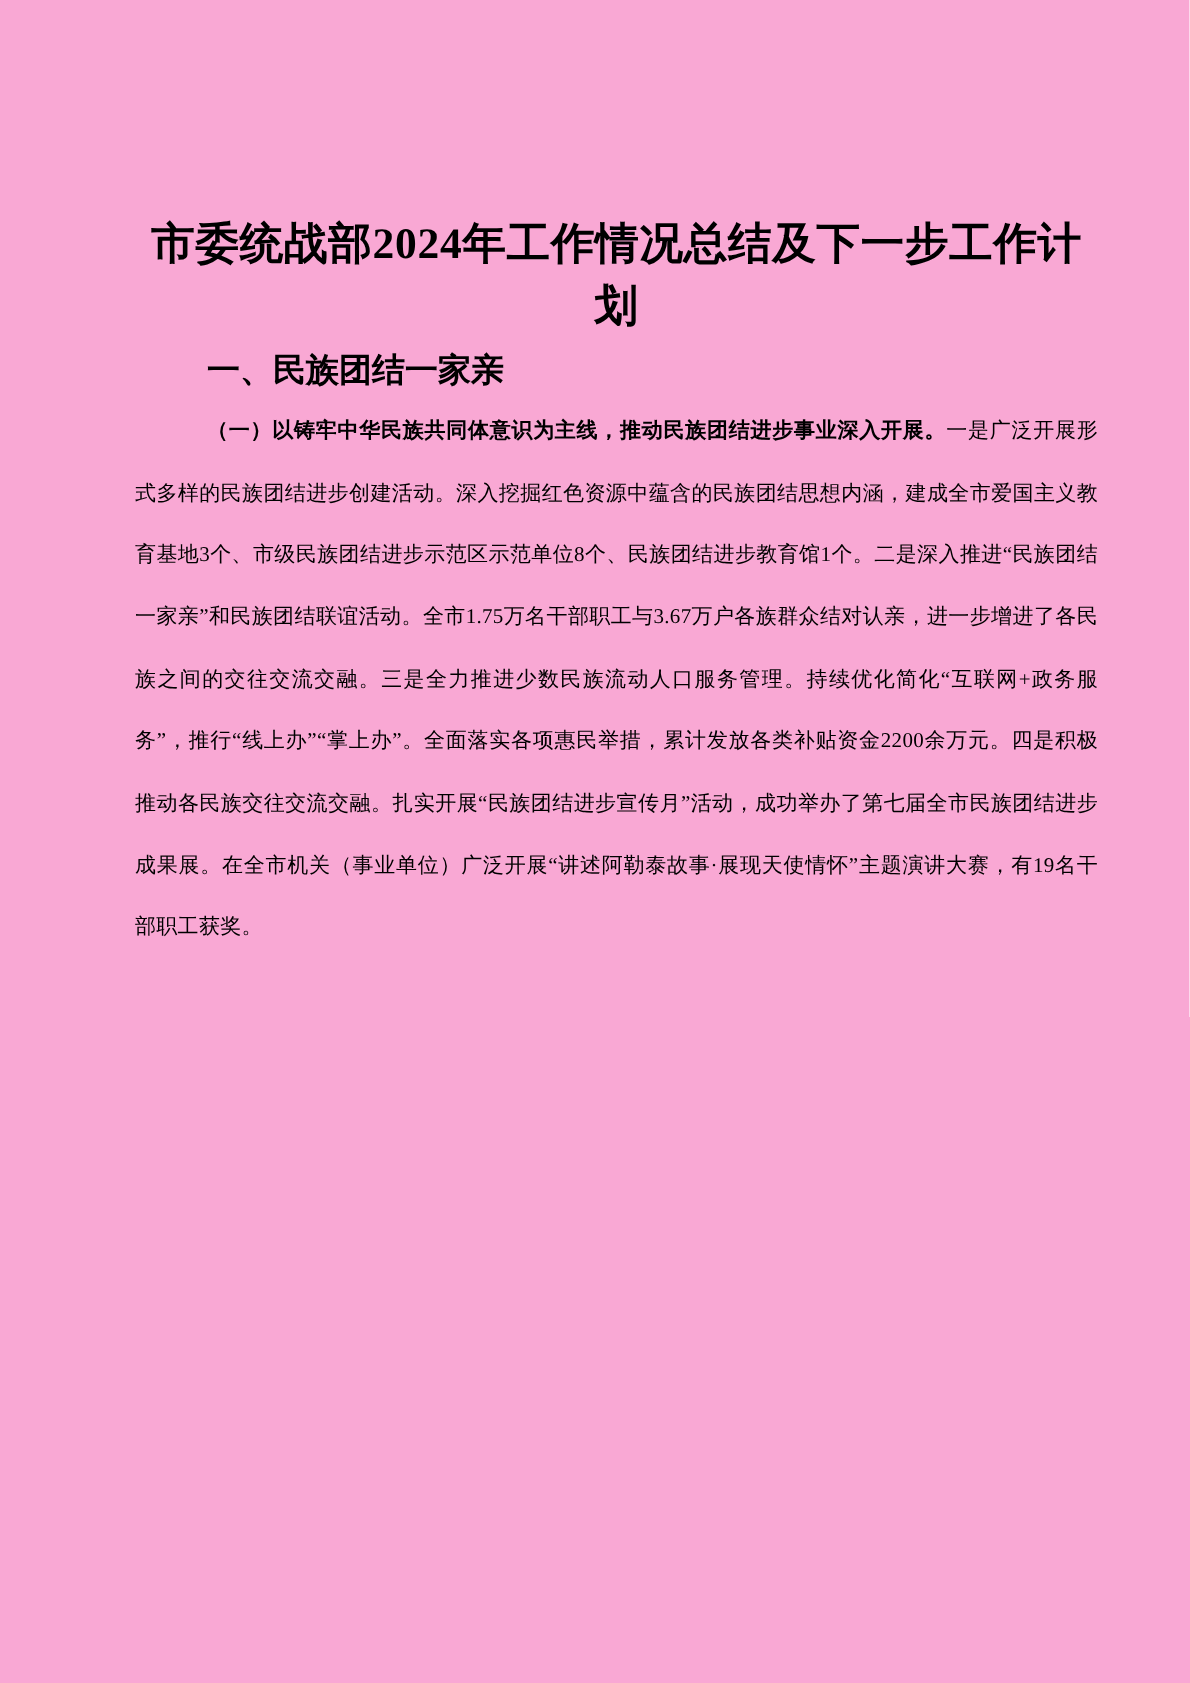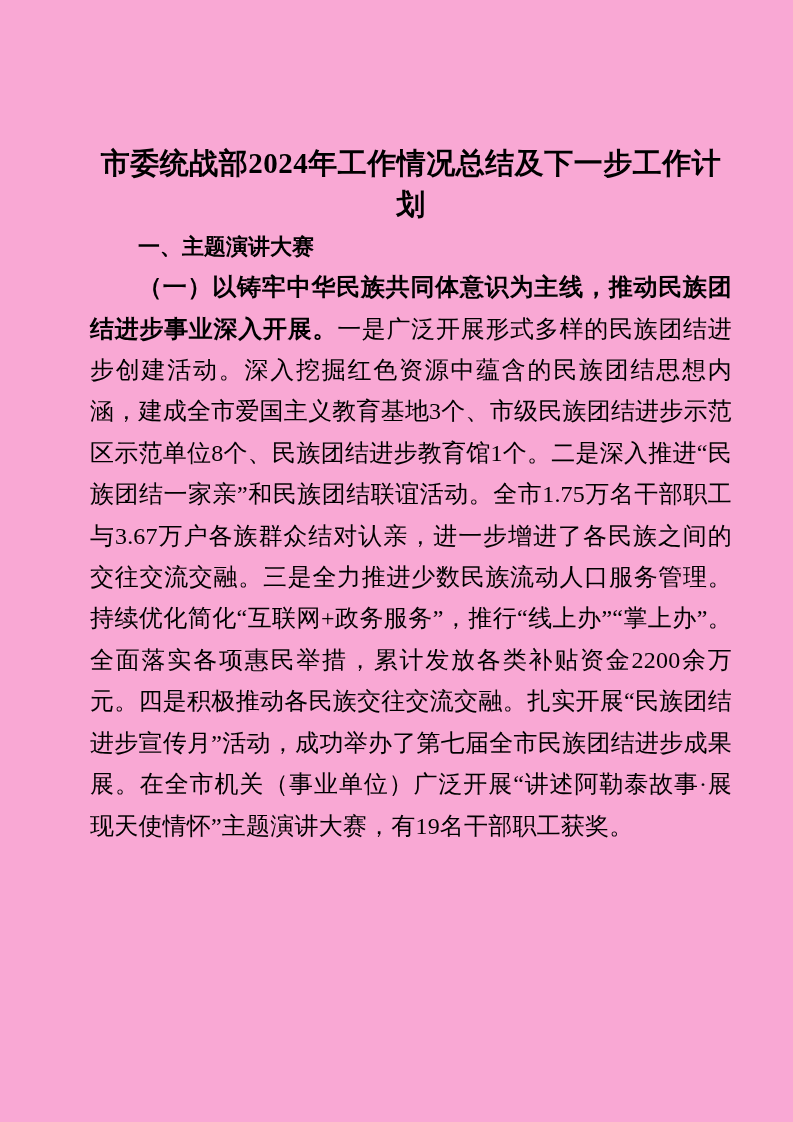--- a/index.html
+++ b/index.html
@@ -30,34 +30,34 @@
     font-family: "Liberation Sans", "DejaVu Sans", sans-serif;
     font-size: 22px;
     font-weight: bold;
     line-height: 41.4px;
     margin: 0;
     text-indent: 48px;
     white-space: nowrap;
   }
   .para {
     font-family: "Liberation Serif", "DejaVu Serif", serif;
-    font-size: 24px;
+    font-size: 14px;
     line-height: 41.4px;
     margin: 0;
     text-align: justify;
     text-indent: 48px;
     letter-spacing: 0.2px;
   }
   .para .lead {
     font-weight: bold;
   }
 </style>
 </head>
 <body>
 
 <div class="page">
   <h1 class="doc-title">市委统战部2024年工作情况总结及下一步工作计划</h1>
 
-  <h2 class="section-heading">一、主题演讲大赛</h2>
+  <h2 class="section-heading">一、民族团结一家亲</h2>
 
   <p class="para"><span class="lead">（一）以铸牢中华民族共同体意识为主线，推动民族团结进步事业深入开展。</span><span>一是广泛开展形式多样的民族团结进步创建活动。深入挖掘红色资源中蕴含的民族团结思想内涵，建成全市爱国主义教育基地3个、市级民族团结进步示范区示范单位8个、民族团结进步教育馆1个。二是深入推进“民族团结一家亲”和民族团结联谊活动。全市1.75万名干部职工与3.67万户各族群众结对认亲，进一步增进了各民族之间的交往交流交融。三是全力推进少数民族流动人口服务管理。持续优化简化“互联网+政务服务”，推行“线上办”“掌上办”。全面落实各项惠民举措，累计发放各类补贴资金2200余万元。四是积极推动各民族交往交流交融。扎实开展“民族团结进步宣传月”活动，成功举办了第七届全市民族团结进步成果展。在全市机关（事业单位）广泛开展“讲述阿勒泰故事·展现天使情怀”主题演讲大赛，有19名干部职工获奖。</span></p>
 
 </div>
 
 </body></html>

